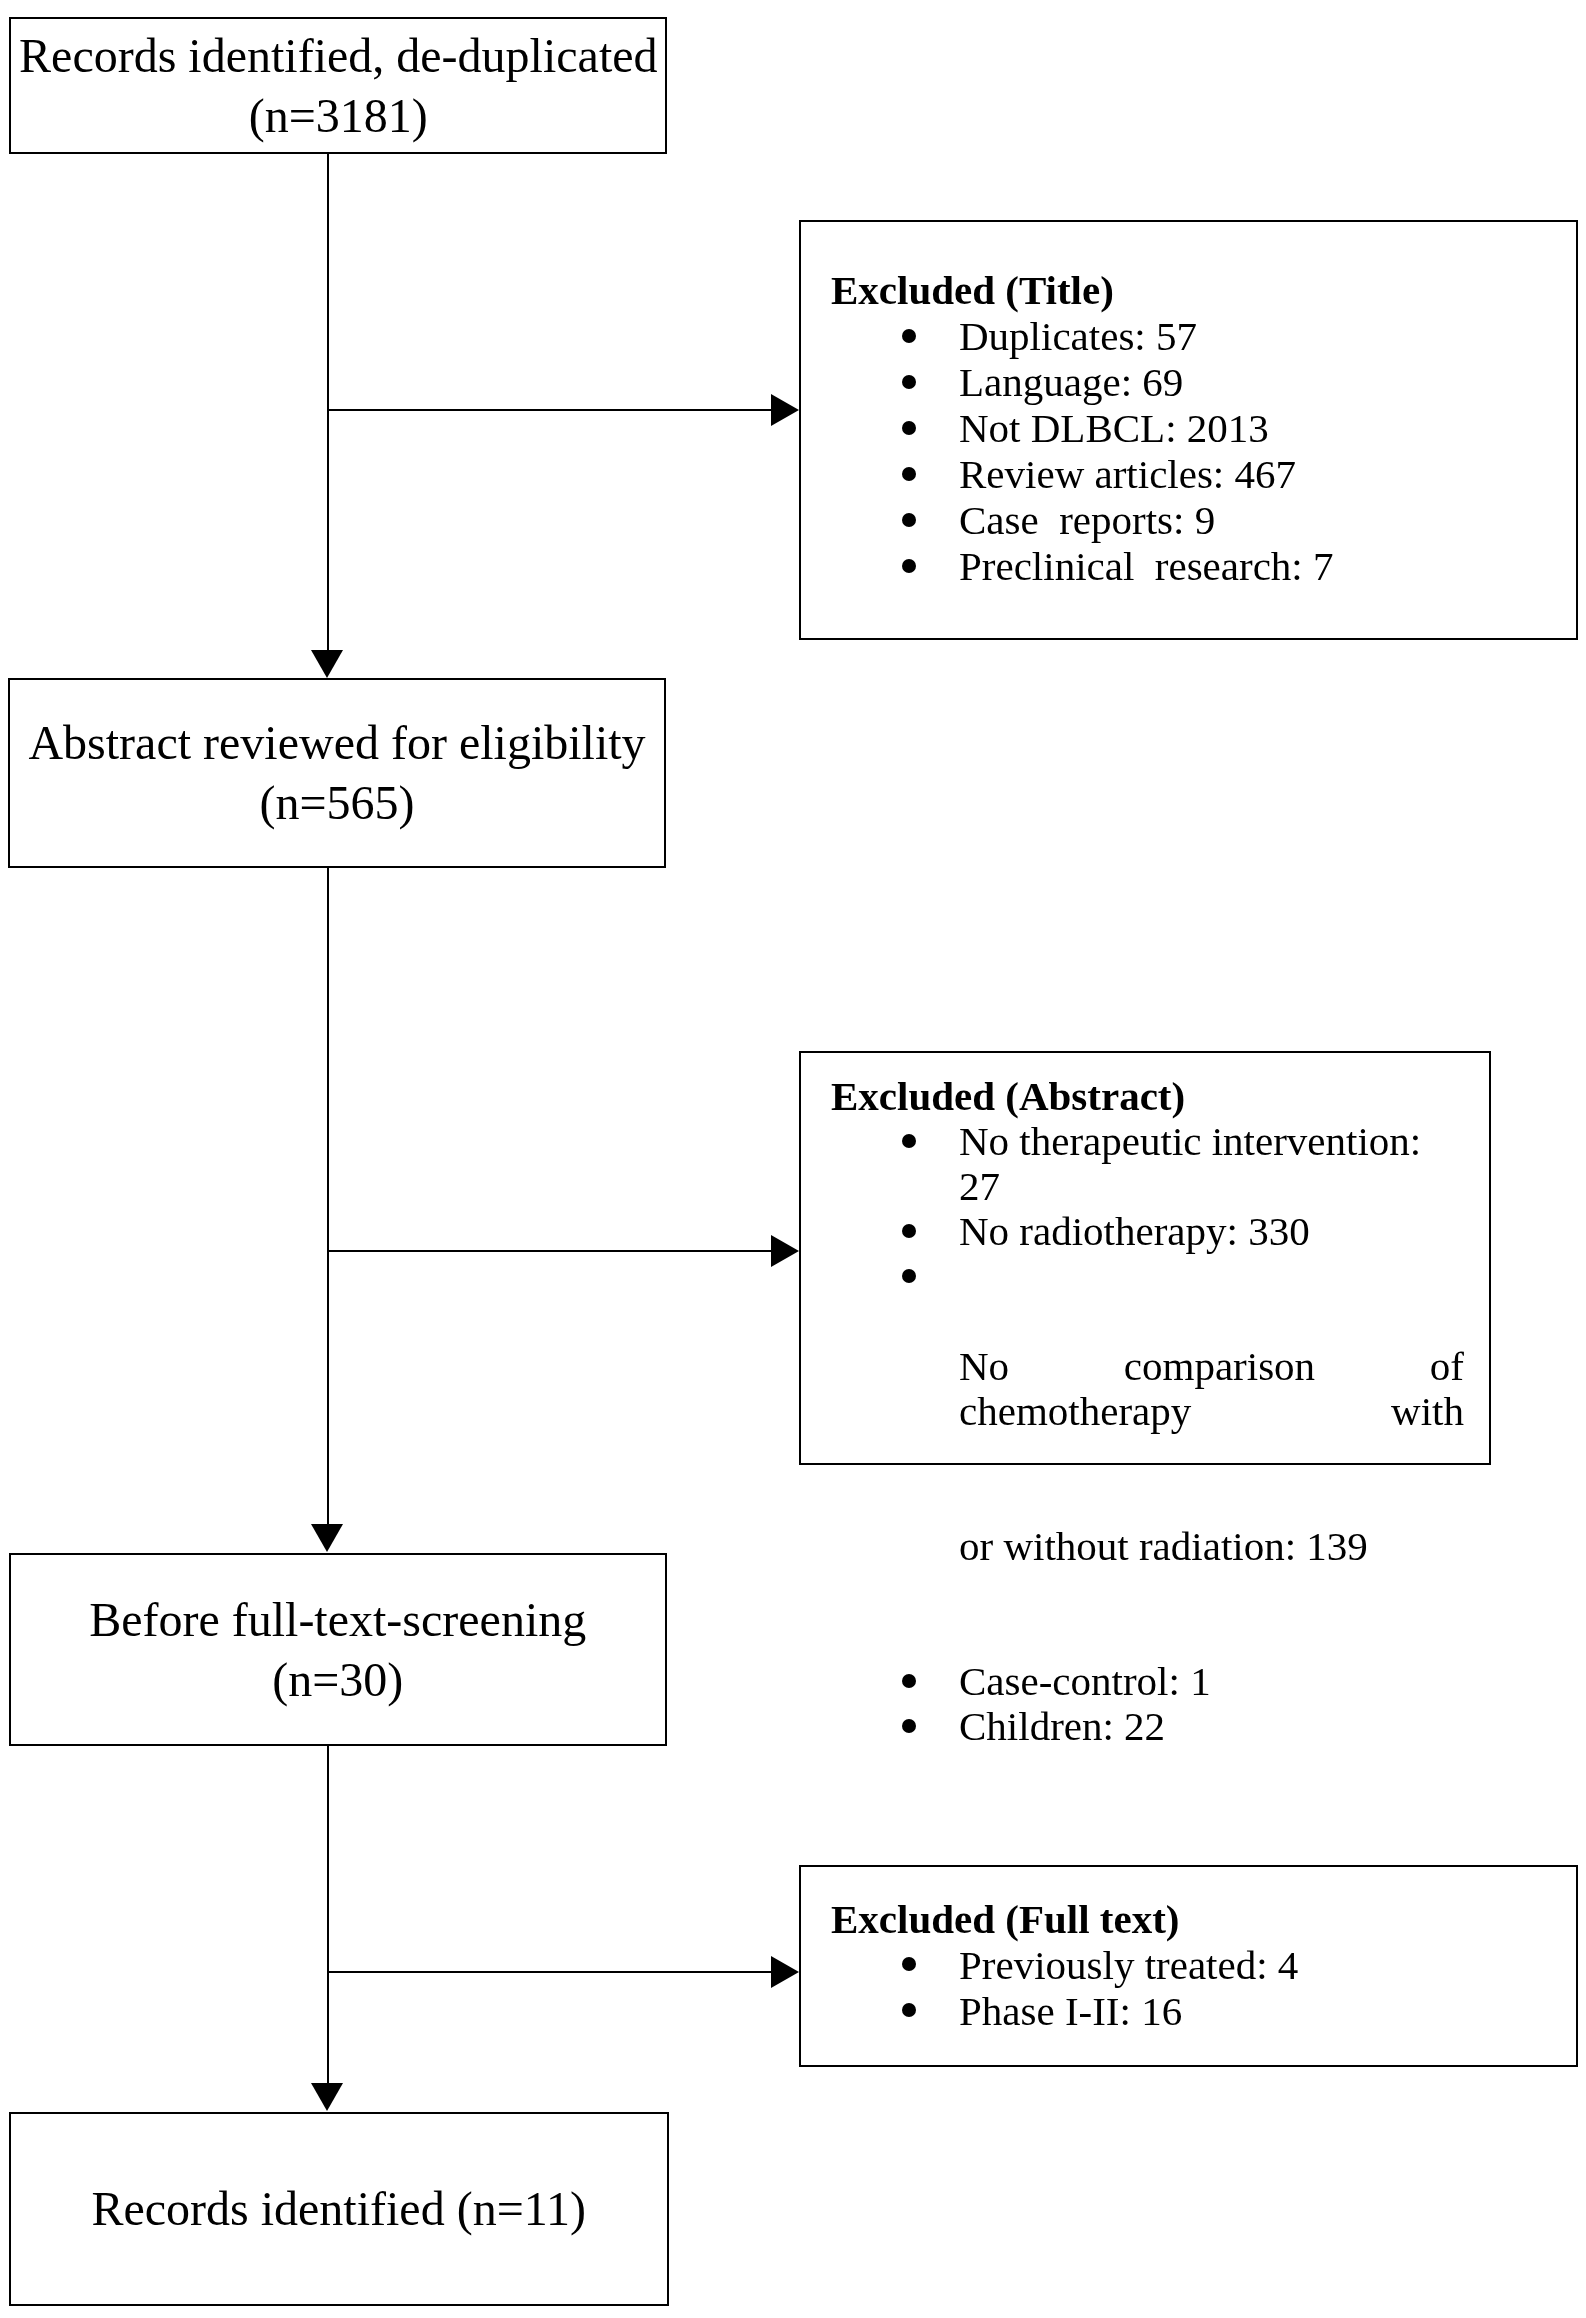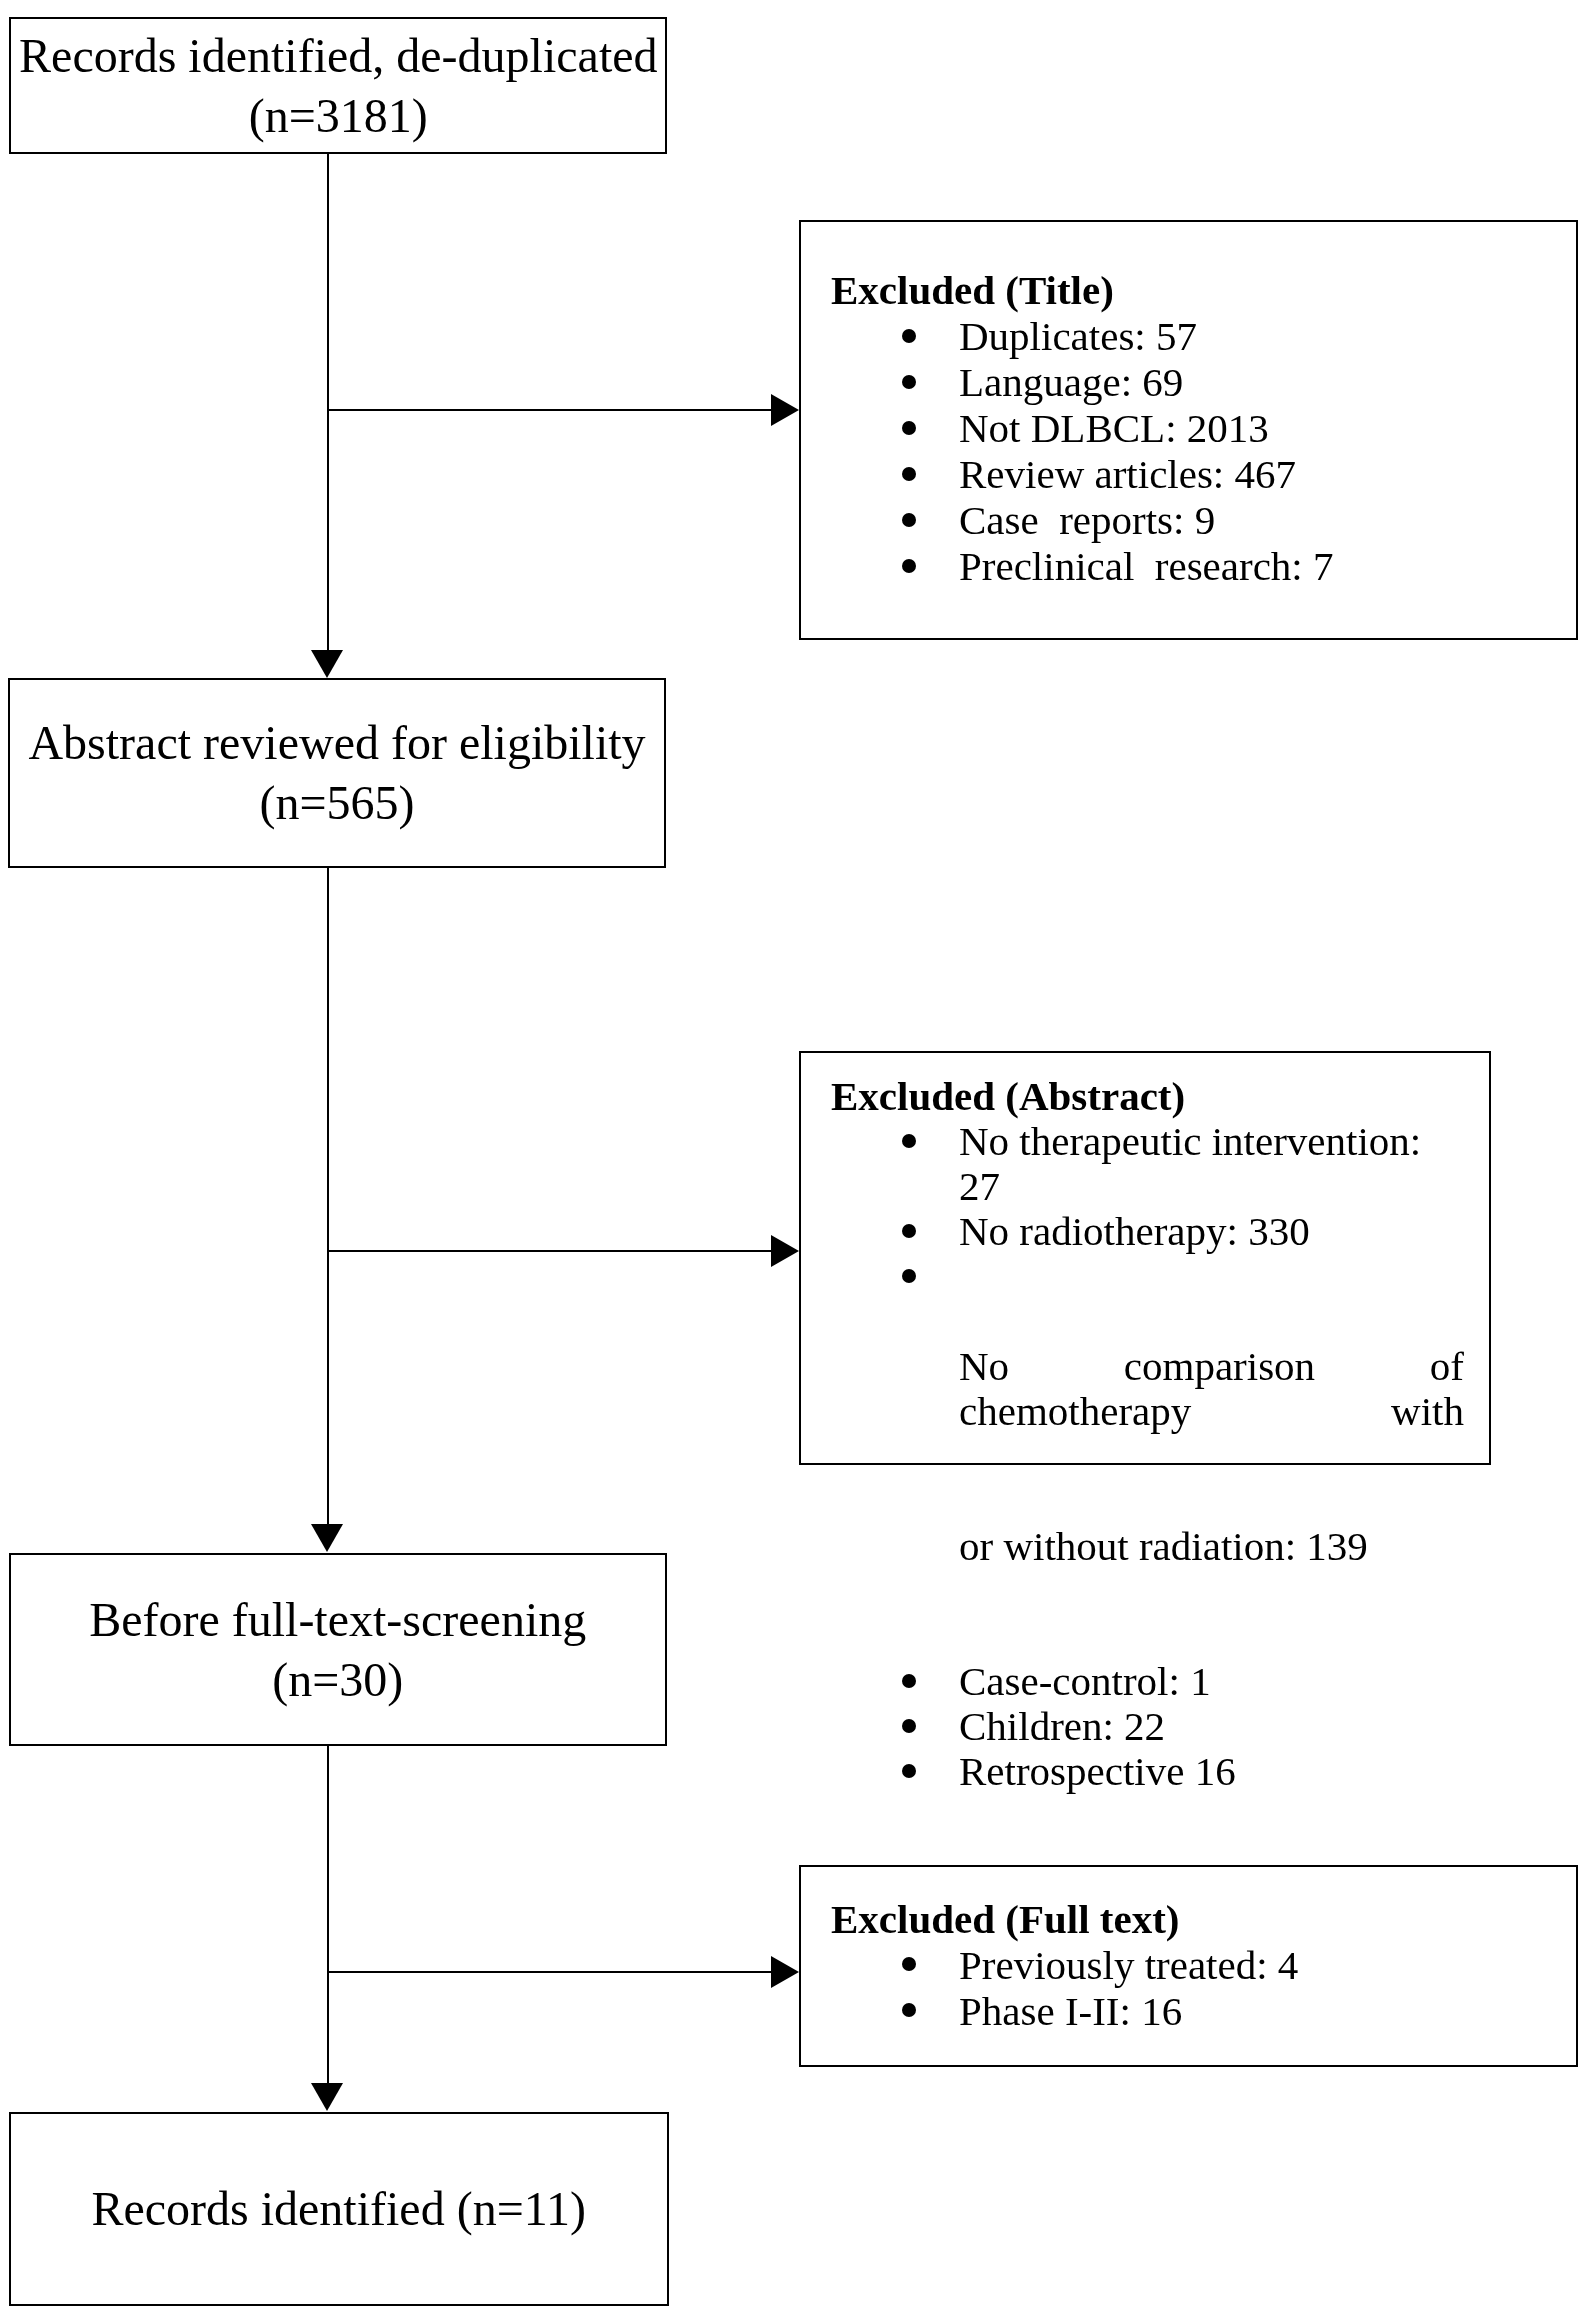--- a/index.html
+++ b/index.html
@@ -124,21 +124,20 @@
     <div class="etitle">Excluded (Abstract)</div>
     <ul>
       <li>No therapeutic intervention: 27</li>
       <li>No radiotherapy: 330</li>
       <li>
         <span class="jline">No comparison of chemotherapy with</span>
         <span class="l2">or without radiation: 139</span>
       </li>
       <li>Case-control: 1</li>
       <li>Children: 22</li>
-      <li>Retrospective 16</li>
     </ul>
   </div>
 
   <div class="box ebox" id="e3">
     <div class="etitle">Excluded (Full text)</div>
     <ul>
       <li>Previously treated: 4</li>
       <li>Phase I-II: 16</li>
     </ul>
   </div>

